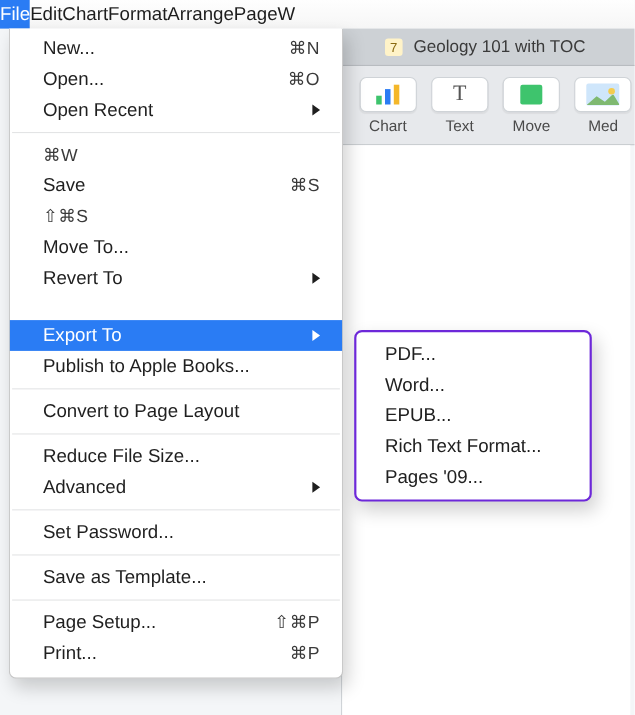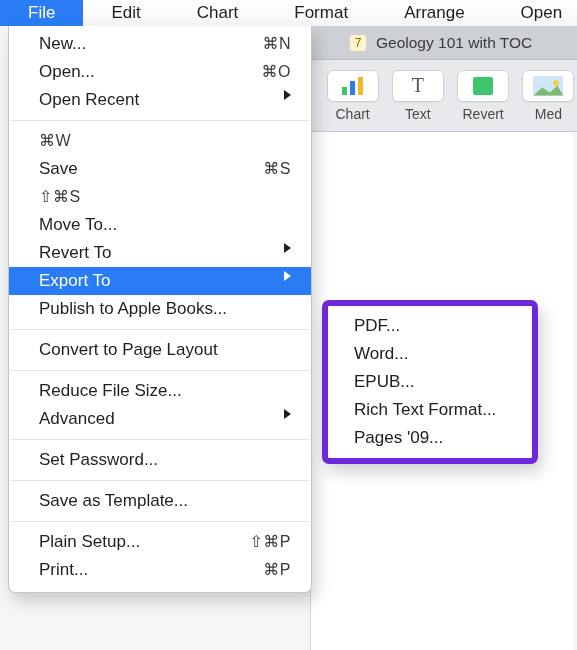--- a/index.html
+++ b/index.html
@@ -16,21 +16,21 @@
 
   
   .menubar {
     position: absolute; top: 0; left: 0; right: 0; height: 26px;
     background: linear-gradient(#fefefe, #f6f6f6);
     display: flex; align-items: stretch;
     font-size: 17px;
     color: #1d1d1d;
   }
   .menubar .menu-title {
-    padding: 0 28px;
+    padding: 0 0;
     display: flex; align-items: center;
     cursor: default;
   }
   .menubar .menu-title.active {
     background: #2a7cf4;
     color: #fff;
   }
 
   
   .tab-strip {
@@ -97,53 +97,54 @@
     width: 304px;
     background: #fff;
     border: 1px solid #c5c5c5;
     border-top: none;
     border-radius: 0 0 7px 7px;
     box-shadow: 4px 8px 16px rgba(0,0,0,.18);
     padding: 4px 0 8px 0;
     font-size: 17px;
   }
   .mi {
-    display: flex; 
+    display: flex; align-items: center;
     padding: 4px 20px 4px 30px;
     height: 28px;
     cursor: default;
     position: relative;
     color: #1f1f1f;
   }
   .mi .label { flex: 1; white-space: nowrap; }
   .mi .short { color: #3a3a3a; font-size: 16px; letter-spacing: 0.5px; }
   .mi.highlight {
     background: #2a7cf4;
     color: #fff;
+    margin-top: 24px;
   }
   .mi.highlight .short, .mi.highlight .chev { color: #fff; }
   .chev {
     width: 0; height: 0;
     border-top: 5px solid transparent;
     border-bottom: 5px solid transparent;
     border-left: 7px solid #1f1f1f;
     margin-left: 4px;
   }
   .sep {
     height: 1px; background: #e3e4e5;
     margin: 6px 2px;
   }
 
   
   .submenu {
     position: absolute;
     top: 300px; left: 322px;
     width: 216px;
     background: #fff;
-    border: 6px solid #6d28d9;
+    border: 2px solid #6d28d9;
     border-radius: 7px;
     box-shadow: 4px 8px 16px rgba(0,0,0,.18);
     padding: 6px 0;
     font-size: 17px;
   }
   .submenu .smi {
     padding: 4px 20px 4px 26px;
     height: 28px;
     display: flex; align-items: center;
     cursor: default;
@@ -153,21 +154,21 @@
 <body>
 
 <div class="root">
 
   <div class="menubar">
     <div class="menu-title active">File</div>
     <div class="menu-title">Edit</div>
     <div class="menu-title">Chart</div>
     <div class="menu-title">Format</div>
     <div class="menu-title">Arrange</div>
-    <div class="menu-title">Open</div>
+    <div class="menu-title">Page</div>
     <div class="menu-title">W</div>
   </div>
 
   <div class="tab-strip">
     <span class="tab-icon">7</span>
     <span>Geology 101 with TOC</span>
   </div>
 
   <div class="toolbar">
     <div class="tool-btn">
@@ -183,21 +184,21 @@
     <div class="tool-btn">
       <div class="tile">
           <span class="text-T">T</span>
         </div>
       <span>Text</span>
     </div>
     <div class="tool-btn">
       <div class="tile">
           <span class="shape-sq"></span>
         </div>
-      <span>Revert</span>
+      <span>Move</span>
     </div>
     <div class="tool-btn">
       <div class="tile nopad">
           <span class="media-ic"></span>
         </div>
       <span>Med</span>
     </div>
   </div>
 
   <div class="doc-area"></div>
@@ -267,21 +268,21 @@
 
     <div class="sep"></div>
 
     <div class="mi">
       <span class="label">Save as Template...</span>
     </div>
 
     <div class="sep"></div>
 
     <div class="mi">
-      <span class="label">Plain Setup...</span>
+      <span class="label">Page Setup...</span>
       <span class="short">⇧⌘P</span>
     </div>
     <div class="mi">
       <span class="label">Print...</span>
       <span class="short">⌘P</span>
     </div>
   </div>
 
   <div class="submenu">
     <div class="smi">PDF...</div>

